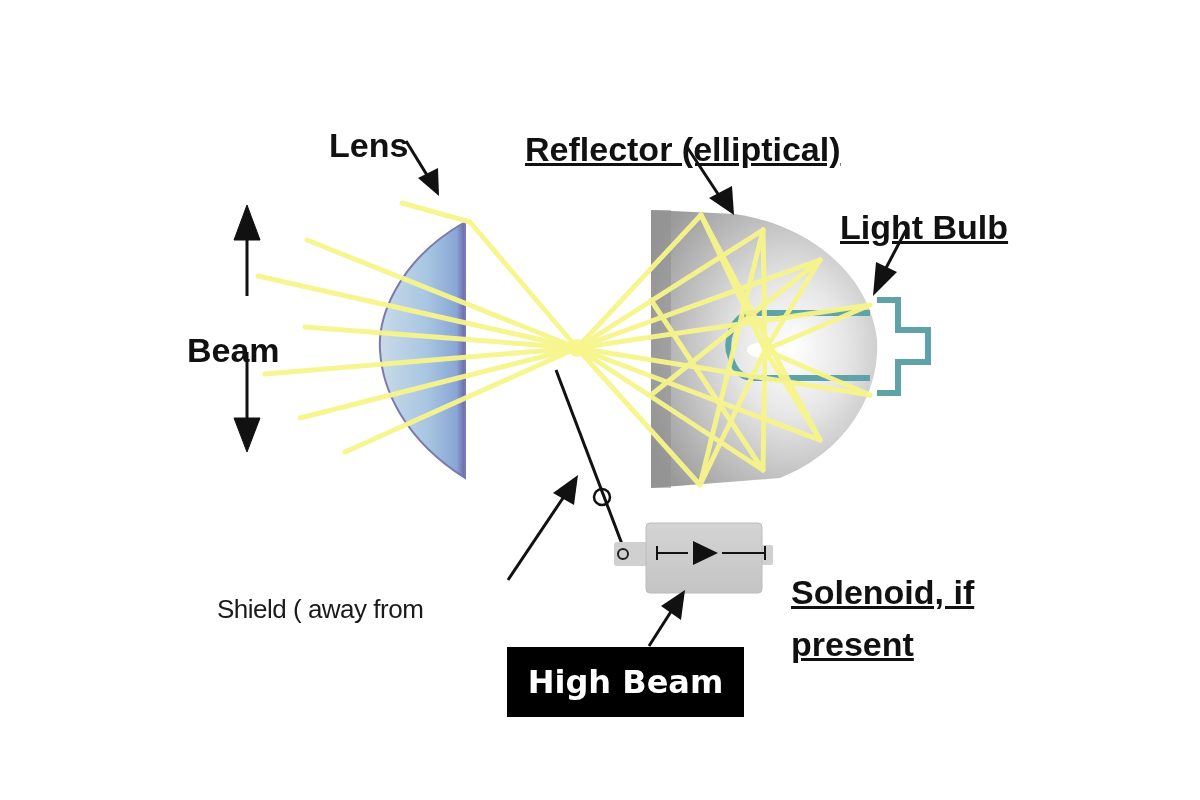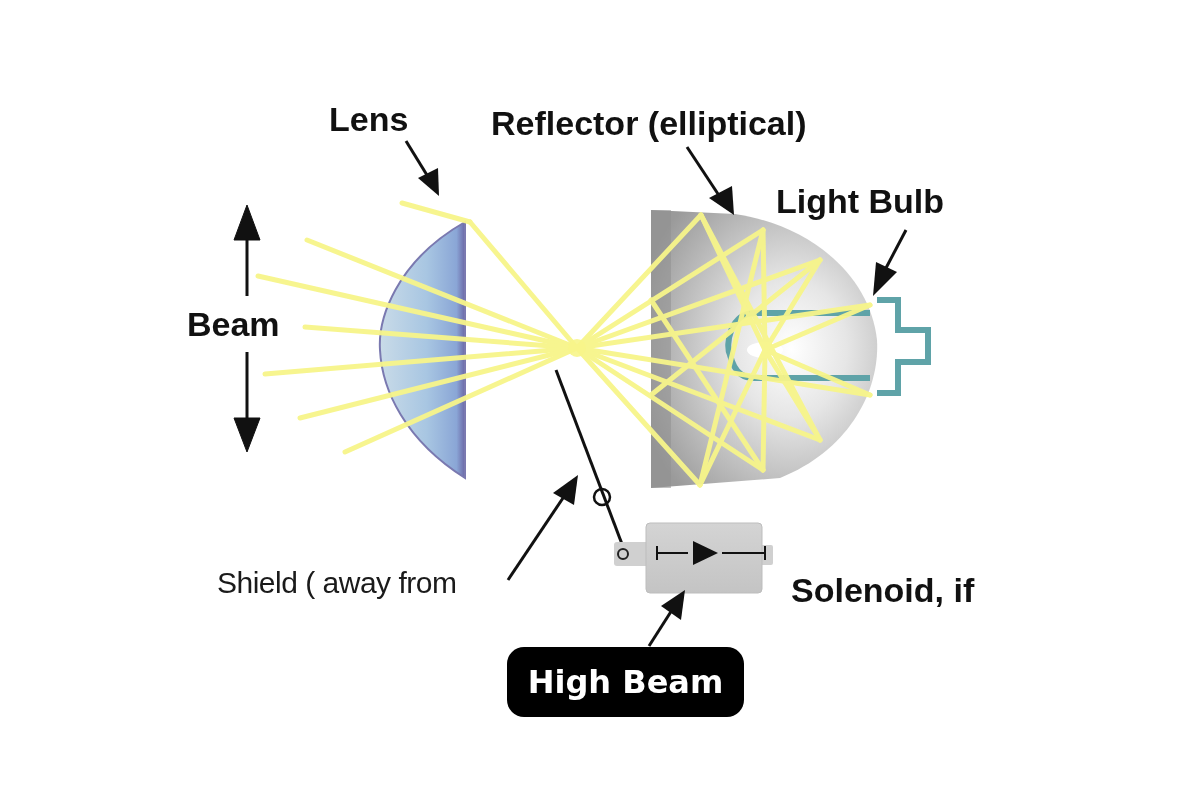--- a/index.html
+++ b/index.html
@@ -1,28 +1,28 @@
 <!DOCTYPE html>
 <html><head>
 <meta charset="utf-8">
 <style>
   html,body{margin:0;padding:0;background:#ffffff;}
   body{width:1200px;height:800px;position:relative;overflow:hidden;font-family:"Liberation Sans",sans-serif;}
   #diagram{position:absolute;left:0;top:0;width:1200px;height:800px;}
-  .lbl{position:absolute;color:#111;white-space:nowrap;}
+  .lbl{position:absolute;color:#111;white-space:nowrap;margin-top:26px;}
   .lbl-bold{font-weight:bold;font-size:34px;}
-  .lbl-light{font-size:30px;color:#1a1a1a;letter-spacing:-0.5px;}
+  .lbl-light{font-size:26px;color:#1a1a1a;letter-spacing:-0.5px;}
   #lbl-lens{left:329px;top:100px;}
-  #lbl-reflector{left:491px;top:104px;}
-  #lbl-bulb{left:776px;top:182px;}
+  #lbl-reflector{left:525px;top:104px;text-decoration:underline;}
+  #lbl-bulb{left:840px;top:182px;text-decoration:underline;}
   #lbl-light{left:187px;top:305px;}
   #lbl-shield{left:217px;top:562px;line-height:42px;}
-  #lbl-solenoid{left:791px;top:564px;line-height:52px;}
+  #lbl-solenoid{left:791px;top:540px;line-height:52px;text-decoration:underline;}
   #badge-high-beam{position:absolute;left:507px;top:647px;width:237px;height:70px;background:#000;color:#fff;
-     font-family:"DejaVu Sans",sans-serif;font-weight:bold;font-size:32px;display:flex;align-items:center;justify-content:center;border-radius:17px;}
+     font-family:"DejaVu Sans",sans-serif;font-weight:bold;font-size:32px;display:flex;align-items:center;justify-content:center;}
 </style>
 </head>
 <body>
 
 <div id="diagram">
 <svg width="1200" height="800" viewBox="0 0 1200 800" xmlns="http://www.w3.org/2000/svg">
   <defs>
     <linearGradient id="lensGrad" x1="0" y1="0" x2="1" y2="0">
       <stop offset="0" stop-color="#c9dbe8"></stop>
       <stop offset="0.55" stop-color="#a8c6e2"></stop>
@@ -144,18 +144,19 @@
   <div class="lbl lbl-bold" id="lbl-reflector">Reflector (elliptical)</div>
   <div class="lbl lbl-bold" id="lbl-bulb">Light Bulb</div>
   <div class="lbl lbl-bold" id="lbl-light">Beam</div>
 
   <div class="lbl lbl-light" id="lbl-shield">
     <div>Shield ( away from</div>
   </div>
 
   <div class="lbl lbl-bold" id="lbl-solenoid">
     <div>Solenoid, if</div>
+    <div>present</div>
   </div>
 
   <div id="badge-high-beam">
     <span>High Beam</span>
   </div>
 </div>
 
 </body></html>

